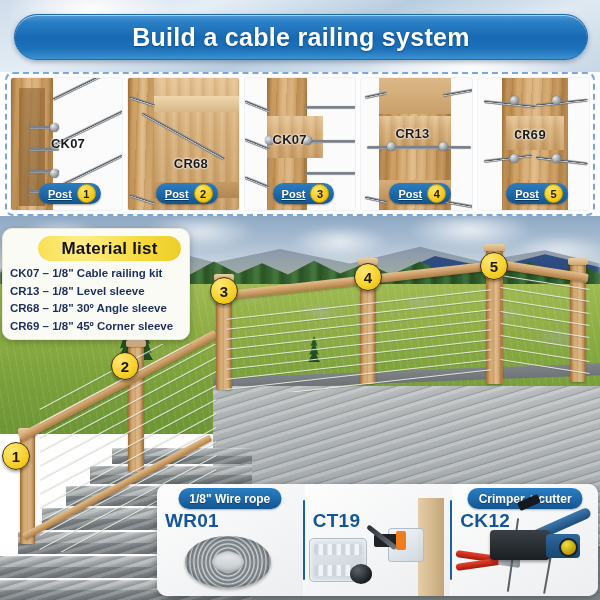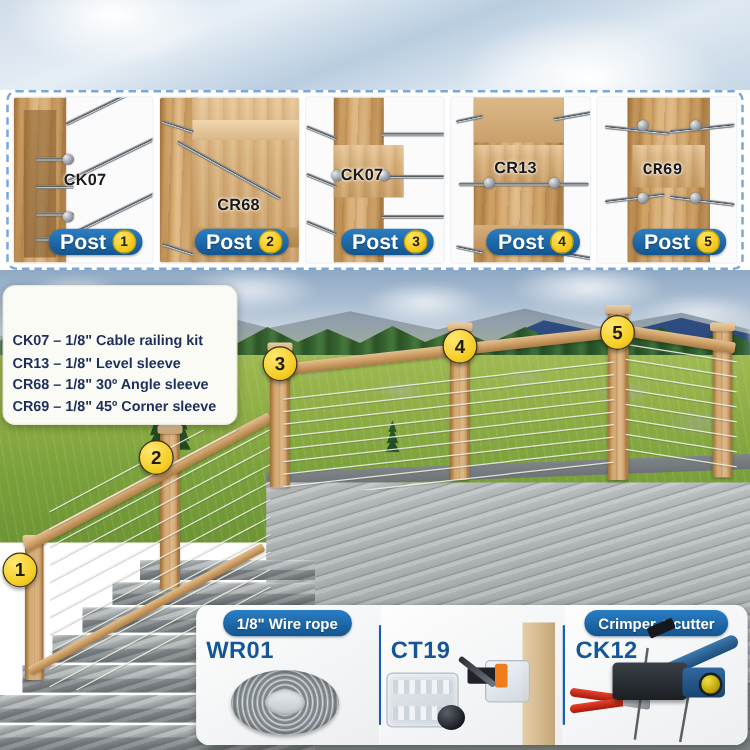--- a/index.html
+++ b/index.html
@@ -54,21 +54,21 @@
       linear-gradient(180deg,#e3c194 0%,#d4ad79 40%,#c59a63 100%);
   }
   .cable{position:absolute;background:linear-gradient(180deg,#9aa0a6,#4e5458 45%,#cfd4d8 60%,#6b7175);height:3px;border-radius:2px;box-shadow:0 0 1px rgba(0,0,0,.4);}
   .fitting{position:absolute;width:9px;height:9px;border-radius:50%;background:radial-gradient(circle at 32% 30%,#e8ebee,#8b9196 65%,#5d6368);box-shadow:0 0 1px #333;}
   .post-badge{
     position:absolute;left:28px;bottom:6px;height:21px;border-radius:11px;
     background:linear-gradient(180deg,#2b7ec2,#12558f);
     display:flex;align-items:center;gap:5px;padding:0 5px 0 9px;
     box-shadow:0 1px 2px rgba(0,0,0,.35);
   }
-  .post-badge .lab{color:#fff;font-size:17px;font-weight:bold;text-shadow:0 1px 1px rgba(0,0,0,.4);}
+  .post-badge .lab{color:#fff;font-size:11px;font-weight:bold;text-shadow:0 1px 1px rgba(0,0,0,.4);text-decoration:underline;}
   .post-badge .num{
     width:17px;height:17px;border-radius:50%;
     background:radial-gradient(circle at 35% 28%,#ffe66a,#f2c516 70%,#d9a800);
     border:1px solid #c9a100;color:#2a2000;font-size:11px;font-weight:bold;
     display:flex;align-items:center;justify-content:center;
   }
   .sku{
     position:absolute;color:#1a1a1a;font-size:13px;font-weight:600;letter-spacing:.2px;
     text-shadow:0 0 2px #fff,0 0 3px #fff;white-space:nowrap;
   }
@@ -231,20 +231,23 @@
     background:linear-gradient(180deg,#3d79ae,#1d4e7d);transform:rotate(-24deg);transform-origin:right center;}
   .crimp-tip{position:absolute;right:58px;top:14px;width:22px;height:9px;border-radius:2px;background:#15191d;transform:rotate(-24deg);}
   .thin-wire{position:absolute;background:#5a6166;width:1.5px;}
 </style>
 </head>
 <body>
 
 <div class="stage">
 
   <div class="header-bg"></div>
+  <div class="title-pill">
+    <div class="title-text">Build a cable railing system</div>
+  </div>
 
   <div class="panel-strip">
 
     <div class="panel">
       <div style="position:absolute;left:0;top:0;width:42px;height:100%;" class="wood"></div>
       <div style="position:absolute;left:8px;top:10px;width:26px;height:118px;background:linear-gradient(180deg,#8a5e2c,#6f4a21);opacity:.55;"></div>
       <div class="cable" style="left:18px;top:48px;width:30px;"></div>
       <div class="cable" style="left:18px;top:70px;width:30px;"></div>
       <div class="cable" style="left:18px;top:92px;width:30px;"></div>
       <div class="cable" style="left:18px;top:112px;width:30px;"></div>
@@ -433,20 +436,23 @@
     </div>
   </div>
 
   <div class="callout" style="left:2px;top:442px;">1</div>
   <div class="callout" style="left:111px;top:352px;">2</div>
   <div class="callout" style="left:210px;top:277px;">3</div>
   <div class="callout" style="left:354px;top:263px;">4</div>
   <div class="callout" style="left:480px;top:252px;">5</div>
 
   <div class="material-card">
+    <div class="material-pill">
+      <span>Material list</span>
+    </div>
     <div class="material-rows">
       <div class="mrow">CK07 – 1/8" Cable railing kit</div>
       <div class="mrow">CR13  – 1/8" Level sleeve</div>
       <div class="mrow">CR68 – 1/8" 30º Angle sleeve</div>
       <div class="mrow">CR69 – 1/8" 45º Corner sleeve</div>
     </div>
   </div>
 
   <div class="product-strip">
 

